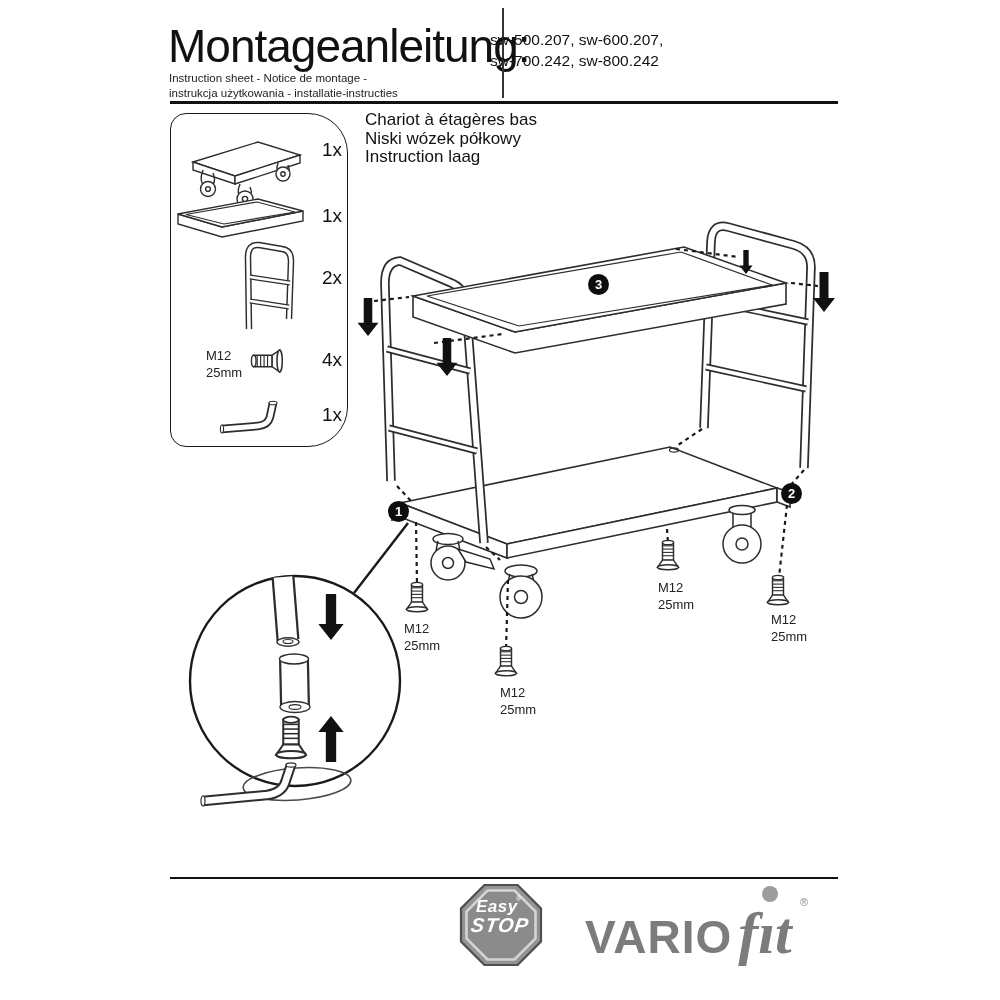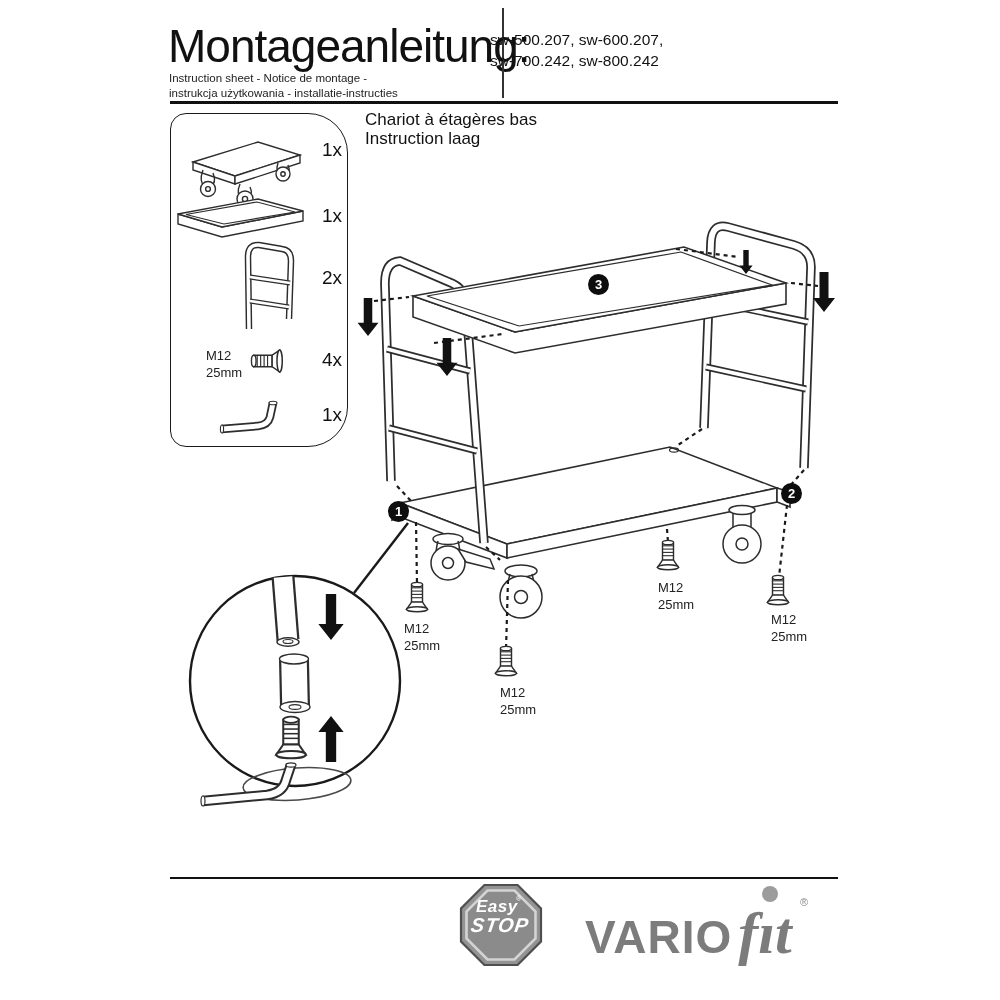--- a/index.html
+++ b/index.html
@@ -62,20 +62,21 @@
 <div class="abs" id="article-codes">
   <div>sw-500.207, sw-600.207,</div>
   <div>sw-700.242, sw-800.242</div>
 </div>
 <div class="abs subtitle" id="subtitle-1">Instruction sheet - Notice de montage  -</div>
 <div class="abs subtitle" id="subtitle-2">instrukcja użytkowania - installatie-instructies</div>
 <div class="abs rule" id="rule-top"></div>
 
 <div class="abs" id="product-block">
   <div class="translation">Chariot à étagères bas</div>
+  <div class="translation">Niski wózek półkowy</div>
   <div class="translation">Instruction laag</div>
 </div>
 
 <div class="abs" id="parts-box"></div>
 <div class="abs qty" id="qty-0">1x</div>
 <div class="abs qty" id="qty-1">1x</div>
 <div class="abs qty" id="qty-2">2x</div>
 <div class="abs qty" id="qty-3">4x</div>
 <div class="abs qty" id="qty-4">1x</div>
 <div class="abs m12" id="parts-screw-label">

